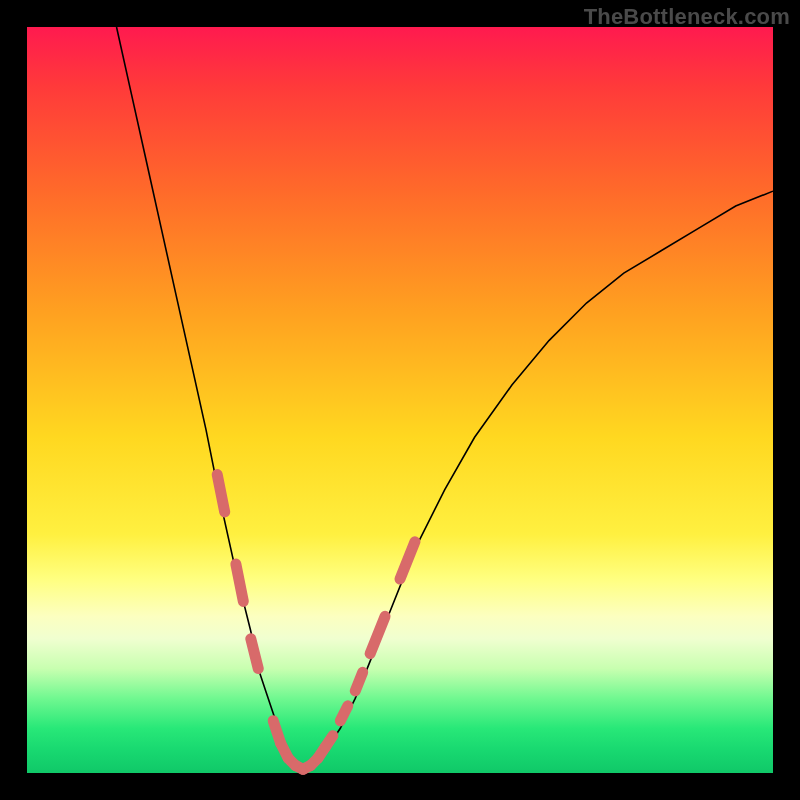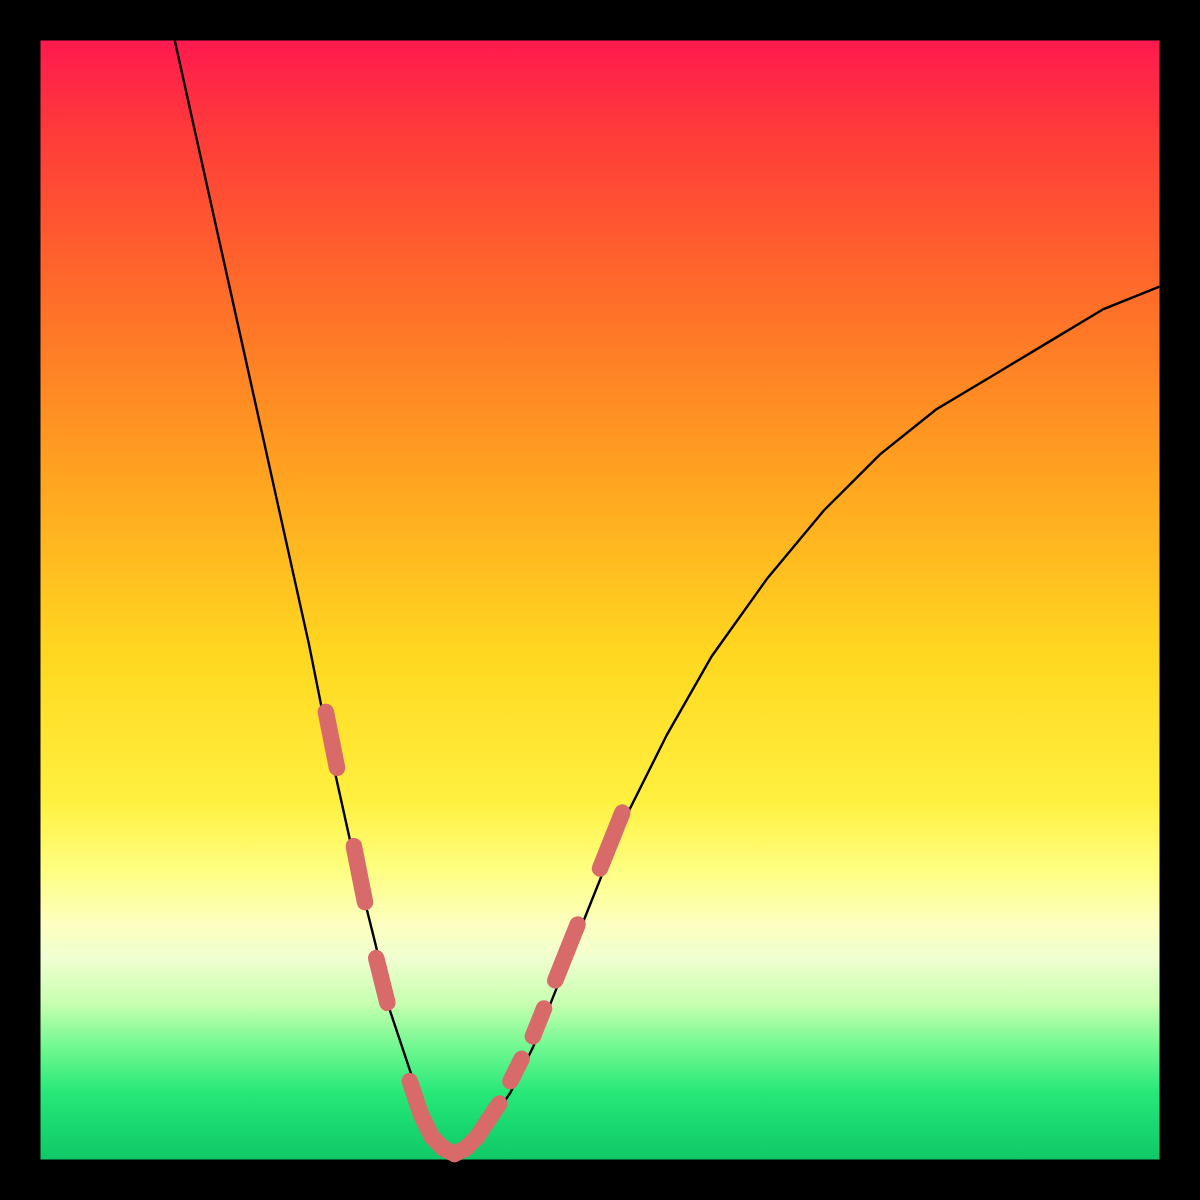--- a/index.html
+++ b/index.html
@@ -81,13 +81,14 @@
           <path class="thickseg" d="M283.48 738.54 L290.94 731.08"></path>
           <path class="thickseg" d="M290.94 731.08 L298.40 719.89"></path>
           <path class="thickseg" d="M298.40 719.89 L305.86 708.70"></path>
           <path class="thickseg" d="M313.32 693.78 L320.78 678.86"></path>
           <path class="thickseg" d="M328.24 663.94 L335.70 645.29"></path>
           <path class="thickseg" d="M343.16 626.64 L358.08 589.34"></path>
           <path class="thickseg" d="M373.00 552.04 L387.92 514.74"></path>
         </g>
     </svg>
   </div>
+  <div class="watermark">TheBottleneck.com</div>
 </div>
 
 </body></html>

